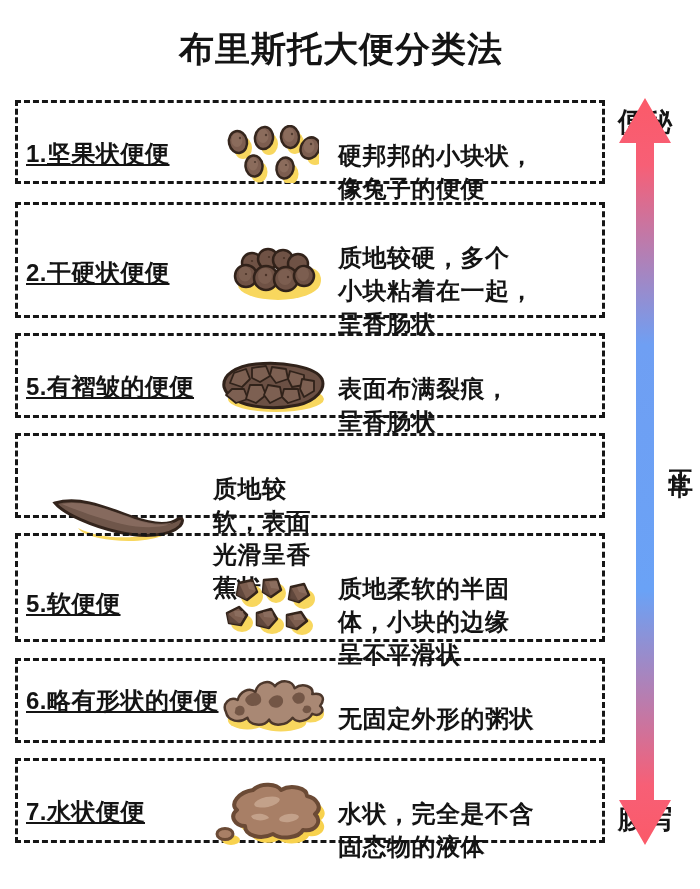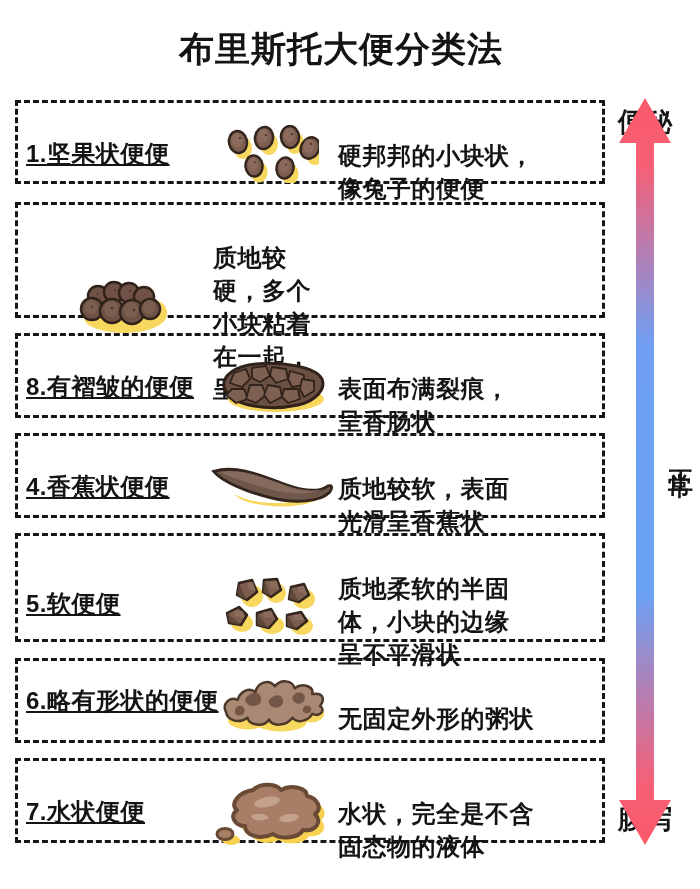--- a/index.html
+++ b/index.html
@@ -105,20 +105,21 @@
           <circle cx="31" cy="37" r="1.1"></circle>
           <circle cx="62" cy="40" r="1.1"></circle>
       </g>
     </svg>
   </div>
   <div class="desc">硬邦邦的小块状，
 像兔子的便便</div>
 </div>
 
 <div class="row r2">
+  <div class="label">2.干硬状便便</div>
   <div class="icon-cell">
     <svg width="100" height="58" viewBox="0 0 100 58">
       <g fill="#f8d75e" stroke="none">
         <ellipse cx="56" cy="41" rx="40" ry="15"></ellipse>
           <ellipse cx="88" cy="36" rx="11" ry="12"></ellipse>
       </g>
       <g fill="#6f5245" stroke="#31221a" stroke-width="2.5">
         <circle cx="30" cy="19" r="10"></circle>
           <circle cx="46" cy="15" r="10"></circle>
         <circle cx="61" cy="16" r="10"></circle>
@@ -143,21 +144,21 @@
           <circle cx="24" cy="30" r="1.1"></circle>
       </g>
     </svg>
   </div>
   <div class="desc">质地较硬，多个
 小块粘着在一起，
 呈香肠状</div>
 </div>
 
 <div class="row r3">
-  <div class="label">8.有褶皱的便便</div>
+  <div class="label">5.有褶皱的便便</div>
   <div class="icon-cell">
     <svg width="112" height="56" viewBox="0 0 112 56">
       <ellipse cx="60" cy="40" rx="48" ry="13" fill="#f8d75e"></ellipse>
       <path d="M8,28 C6,16 20,7 40,5 C66,2 100,8 106,20 C110,30 100,42 82,46 C54,52 14,48 8,28 Z" fill="#6b5044" stroke="#30221a" stroke-width="3"></path>
       <g fill="#7d6052" stroke="#30221a" stroke-width="1.8" stroke-linejoin="round">
         <polygon points="18,14 30,10 34,20 26,28 14,24"></polygon>
         <polygon points="36,9 50,7 54,17 44,23 36,19"></polygon>
         <polygon points="56,8 70,10 72,20 60,24 54,16"></polygon>
         <polygon points="74,12 88,16 88,26 76,28 72,20"></polygon>
         <polygon points="16,30 28,30 32,40 20,44 10,36"></polygon>
@@ -166,21 +167,20 @@
         <polygon points="68,30 82,30 84,40 72,44 66,38"></polygon>
         <polygon points="86,20 98,22 98,32 88,38 84,30"></polygon>
       </g>
     </svg>
   </div>
   <div class="desc">表面布满裂痕，
 呈香肠状</div>
 </div>
 
 <div class="row r4">
-  <div class="label">4.香蕉状便便</div>
   <div class="icon-cell">
     <svg width="135" height="52" viewBox="0 0 135 52">
       <path d="M28,34 C55,48 100,46 126,30 C124,42 95,50 62,46 C45,44 32,40 28,34 Z" fill="#f8d75e"></path>
       <path d="M5,9 C30,2 55,13 82,23 C104,31 120,31 128,25 C133,23 134,27 130,32 C120,42 94,44 68,38 C42,32 14,20 5,9 Z" fill="#6f564a" stroke="#33241c" stroke-width="3"></path>
       <path d="M12,10 C35,6 60,16 85,25 C100,30 114,31 124,28 C114,34 94,35 72,30 C48,24 26,16 12,10 Z" fill="#8d7265" opacity="0.75"></path>
     </svg>
   </div>
   <div class="desc">质地较软，表面
 光滑呈香蕉状</div>
 </div>

